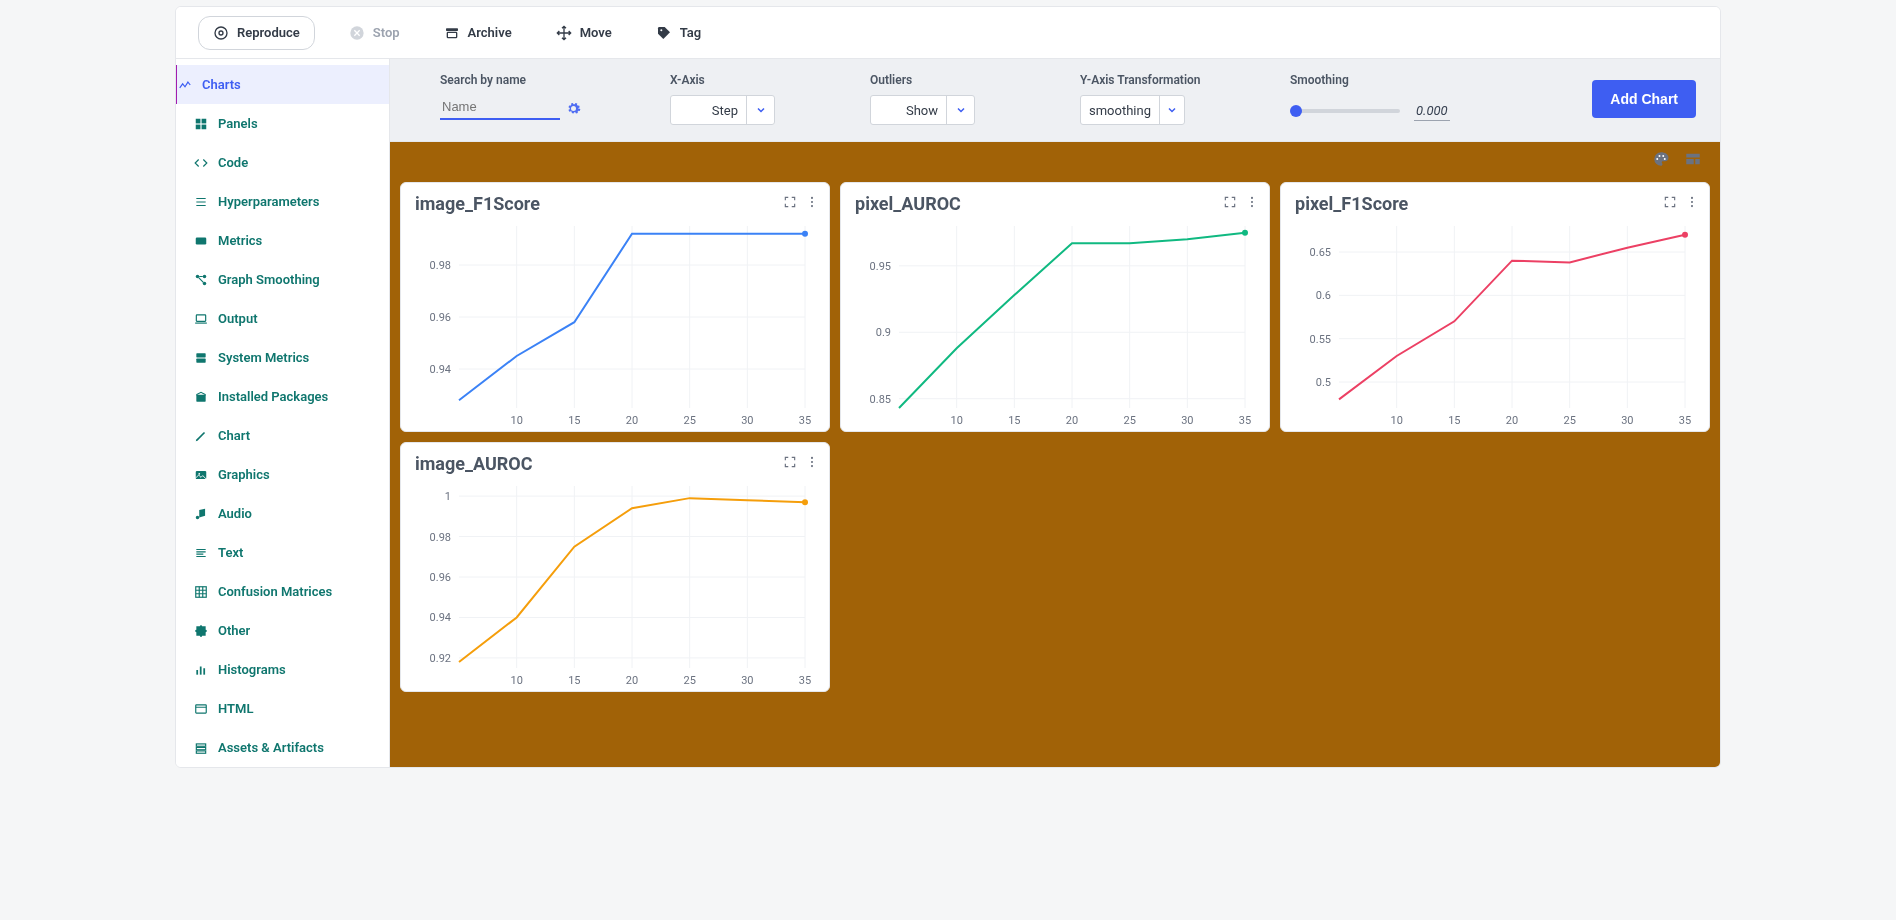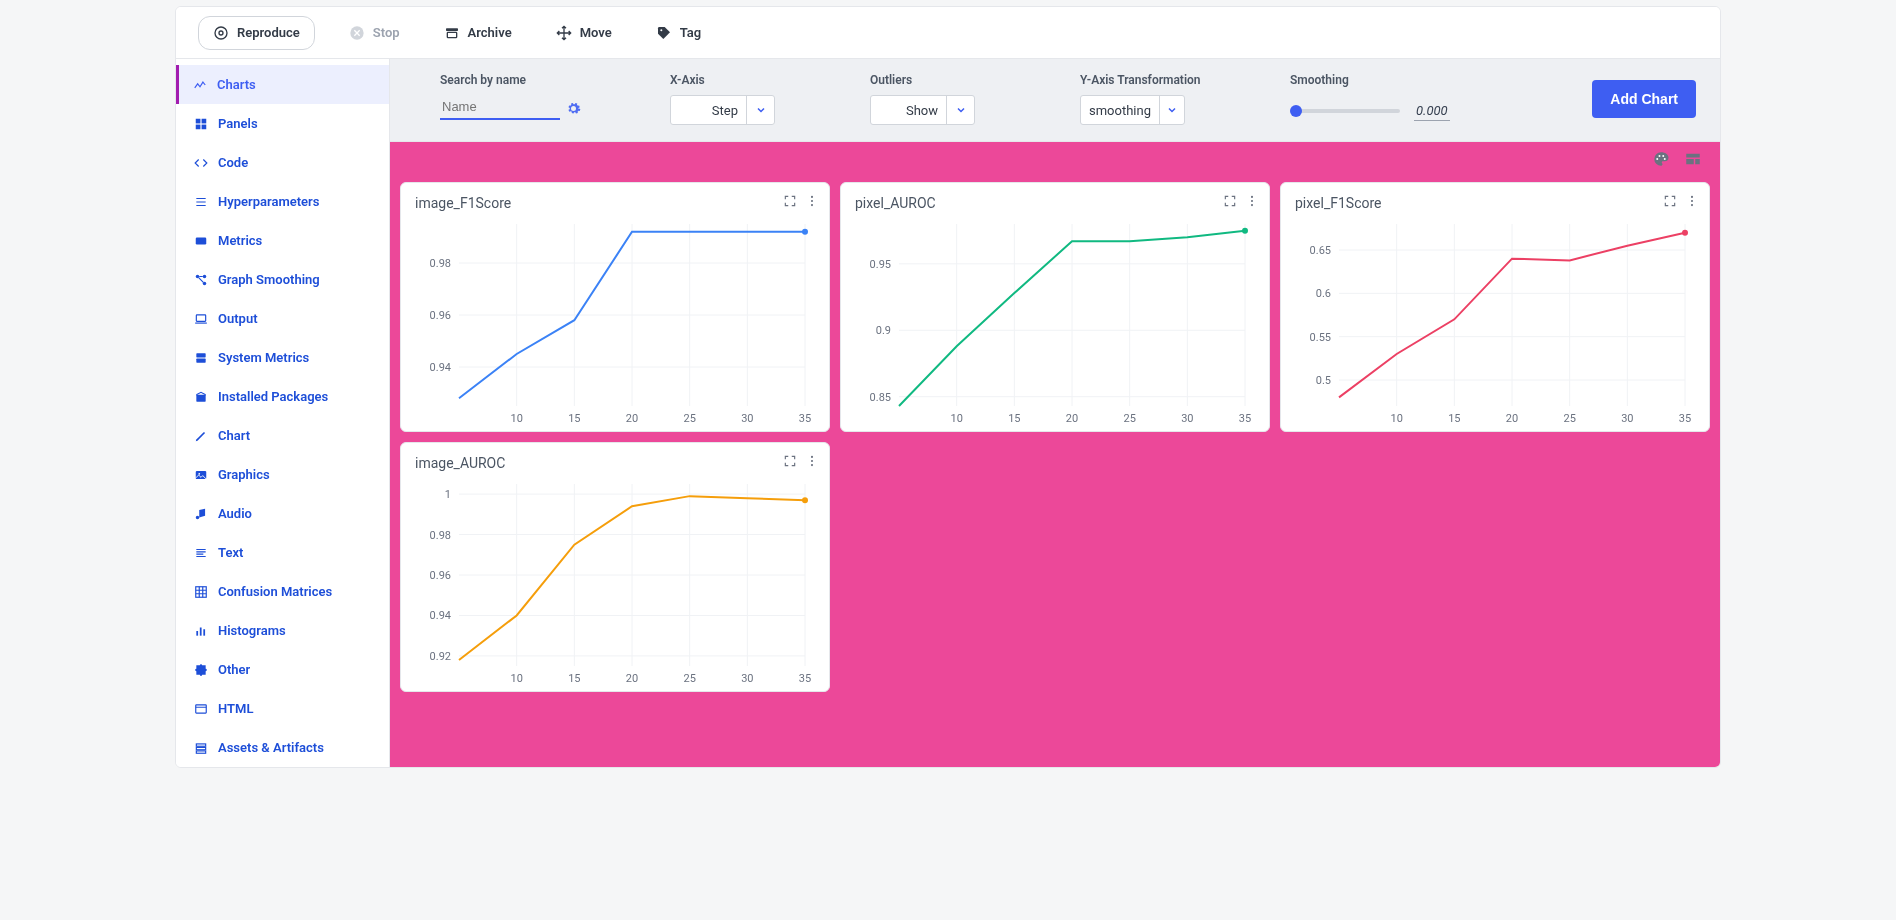--- a/index.html
+++ b/index.html
@@ -32,32 +32,32 @@
 .body { display:flex; min-height: 690px; }
 .sidebar {
   width: 240px;
   background:#fff;
   border-right:1px solid #e5e7eb;
   padding-top:6px;
 }
 .sidebar .sitem {
   display:flex; align-items:center; gap:10px;
   height:39px; padding:0 18px;
-  font-size:13px; font-weight:600; color:#1d4ed8;
+  font-size:13px; font-weight:600; color:#0f766e;
   cursor:pointer;
 }
 .sidebar .sitem.active {
   background:#eceffe; color:#3e5ef2;
-  border-left:3px solid #a21caf;
-  padding-left:14px;
+  border-left:1px solid #a21caf;
+  padding-left:1px;
 }
 .sicon { width:14px; height:14px; display:inline-block; }
 
 
-.main { flex:1; background:#ec4899; }
+.main { flex:1; background:#a16207; }
 .controls {
   display:flex;
   align-items:flex-start;
   gap: 20px;
   background:#eef0f3;
   padding: 14px 24px 16px 50px;
   border-bottom:1px solid #e5e7eb;
 }
 .ctrl { display:flex; flex-direction:column; gap:8px; }
 .ctrl-label { font-size:12px; font-weight:600; color:#4b5563; }
@@ -98,21 +98,21 @@
   gap: 10px;
   padding: 10px 10px 20px 10px;
 }
 .card {
   border:1px solid #e5e7eb; border-radius:6px;
   height: 250px; padding:10px 14px 8px 14px;
   background:#fff;
   display:flex; flex-direction:column;
 }
 .card-head { display:flex; align-items:center; justify-content:space-between; margin-right:-4px; }
-.card-title { font-size:14px; font-weight:400; color:#4b5563; }
+.card-title { font-size:18px; font-weight:700; color:#4b5563; }
 .card-icons { display:flex; align-items:center; gap:8px; color:#6b7280; }
 .card-icons span { cursor:pointer; }
 .card-body { flex:1; }
 svg.plot { width:100%; height:100%; }
 .axis text { fill:#6b7280; font-size:11px; }
 .grid line { stroke:#f0f2f5; stroke-width:1; }
 </style>
 </head>
 <body>
 
@@ -258,31 +258,31 @@
         </div>
         <div class="sitem">
           <span class="sicon"><svg viewBox="0 0 24 24" width="14" height="14" fill="none" stroke="currentColor" stroke-width="2">
               <rect x="3" y="3" width="18" height="18"></rect>
               <path d="M3 9h18M3 15h18M9 3v18M15 3v18"></path>
             </svg></span>
           <span>Confusion Matrices</span>
         </div>
         <div class="sitem">
           <span class="sicon"><svg viewBox="0 0 24 24" width="14" height="14" fill="currentColor">
+              <path d="M4 4h6a2 2 0 114 0h6v6a2 2 0 110 4v6h-6a2 2 0 11-4 0H4v-6a2 2 0 110-4V4z"></path>
+            </svg></span>
+          <span>Other</span>
+        </div>
+        <div class="sitem">
+          <span class="sicon"><svg viewBox="0 0 24 24" width="14" height="14" fill="currentColor">
               <rect x="4" y="12" width="3" height="8"></rect>
               <rect x="10" y="6" width="3" height="14"></rect>
               <rect x="16" y="9" width="3" height="11"></rect>
             </svg></span>
           <span>Histograms</span>
-        </div>
-        <div class="sitem">
-          <span class="sicon"><svg viewBox="0 0 24 24" width="14" height="14" fill="currentColor">
-              <path d="M4 4h6a2 2 0 114 0h6v6a2 2 0 110 4v6h-6a2 2 0 11-4 0H4v-6a2 2 0 110-4V4z"></path>
-            </svg></span>
-          <span>Other</span>
         </div>
         <div class="sitem">
           <span class="sicon"><svg viewBox="0 0 24 24" width="14" height="14" fill="none" stroke="currentColor" stroke-width="2">
               <rect x="3" y="5" width="18" height="14" rx="1"></rect>
               <path d="M3 9h18"></path>
             </svg></span>
           <span>HTML</span>
         </div>
         <div class="sitem">
           <span class="sicon"><svg viewBox="0 0 24 24" width="14" height="14" fill="none" stroke="currentColor" stroke-width="2">

